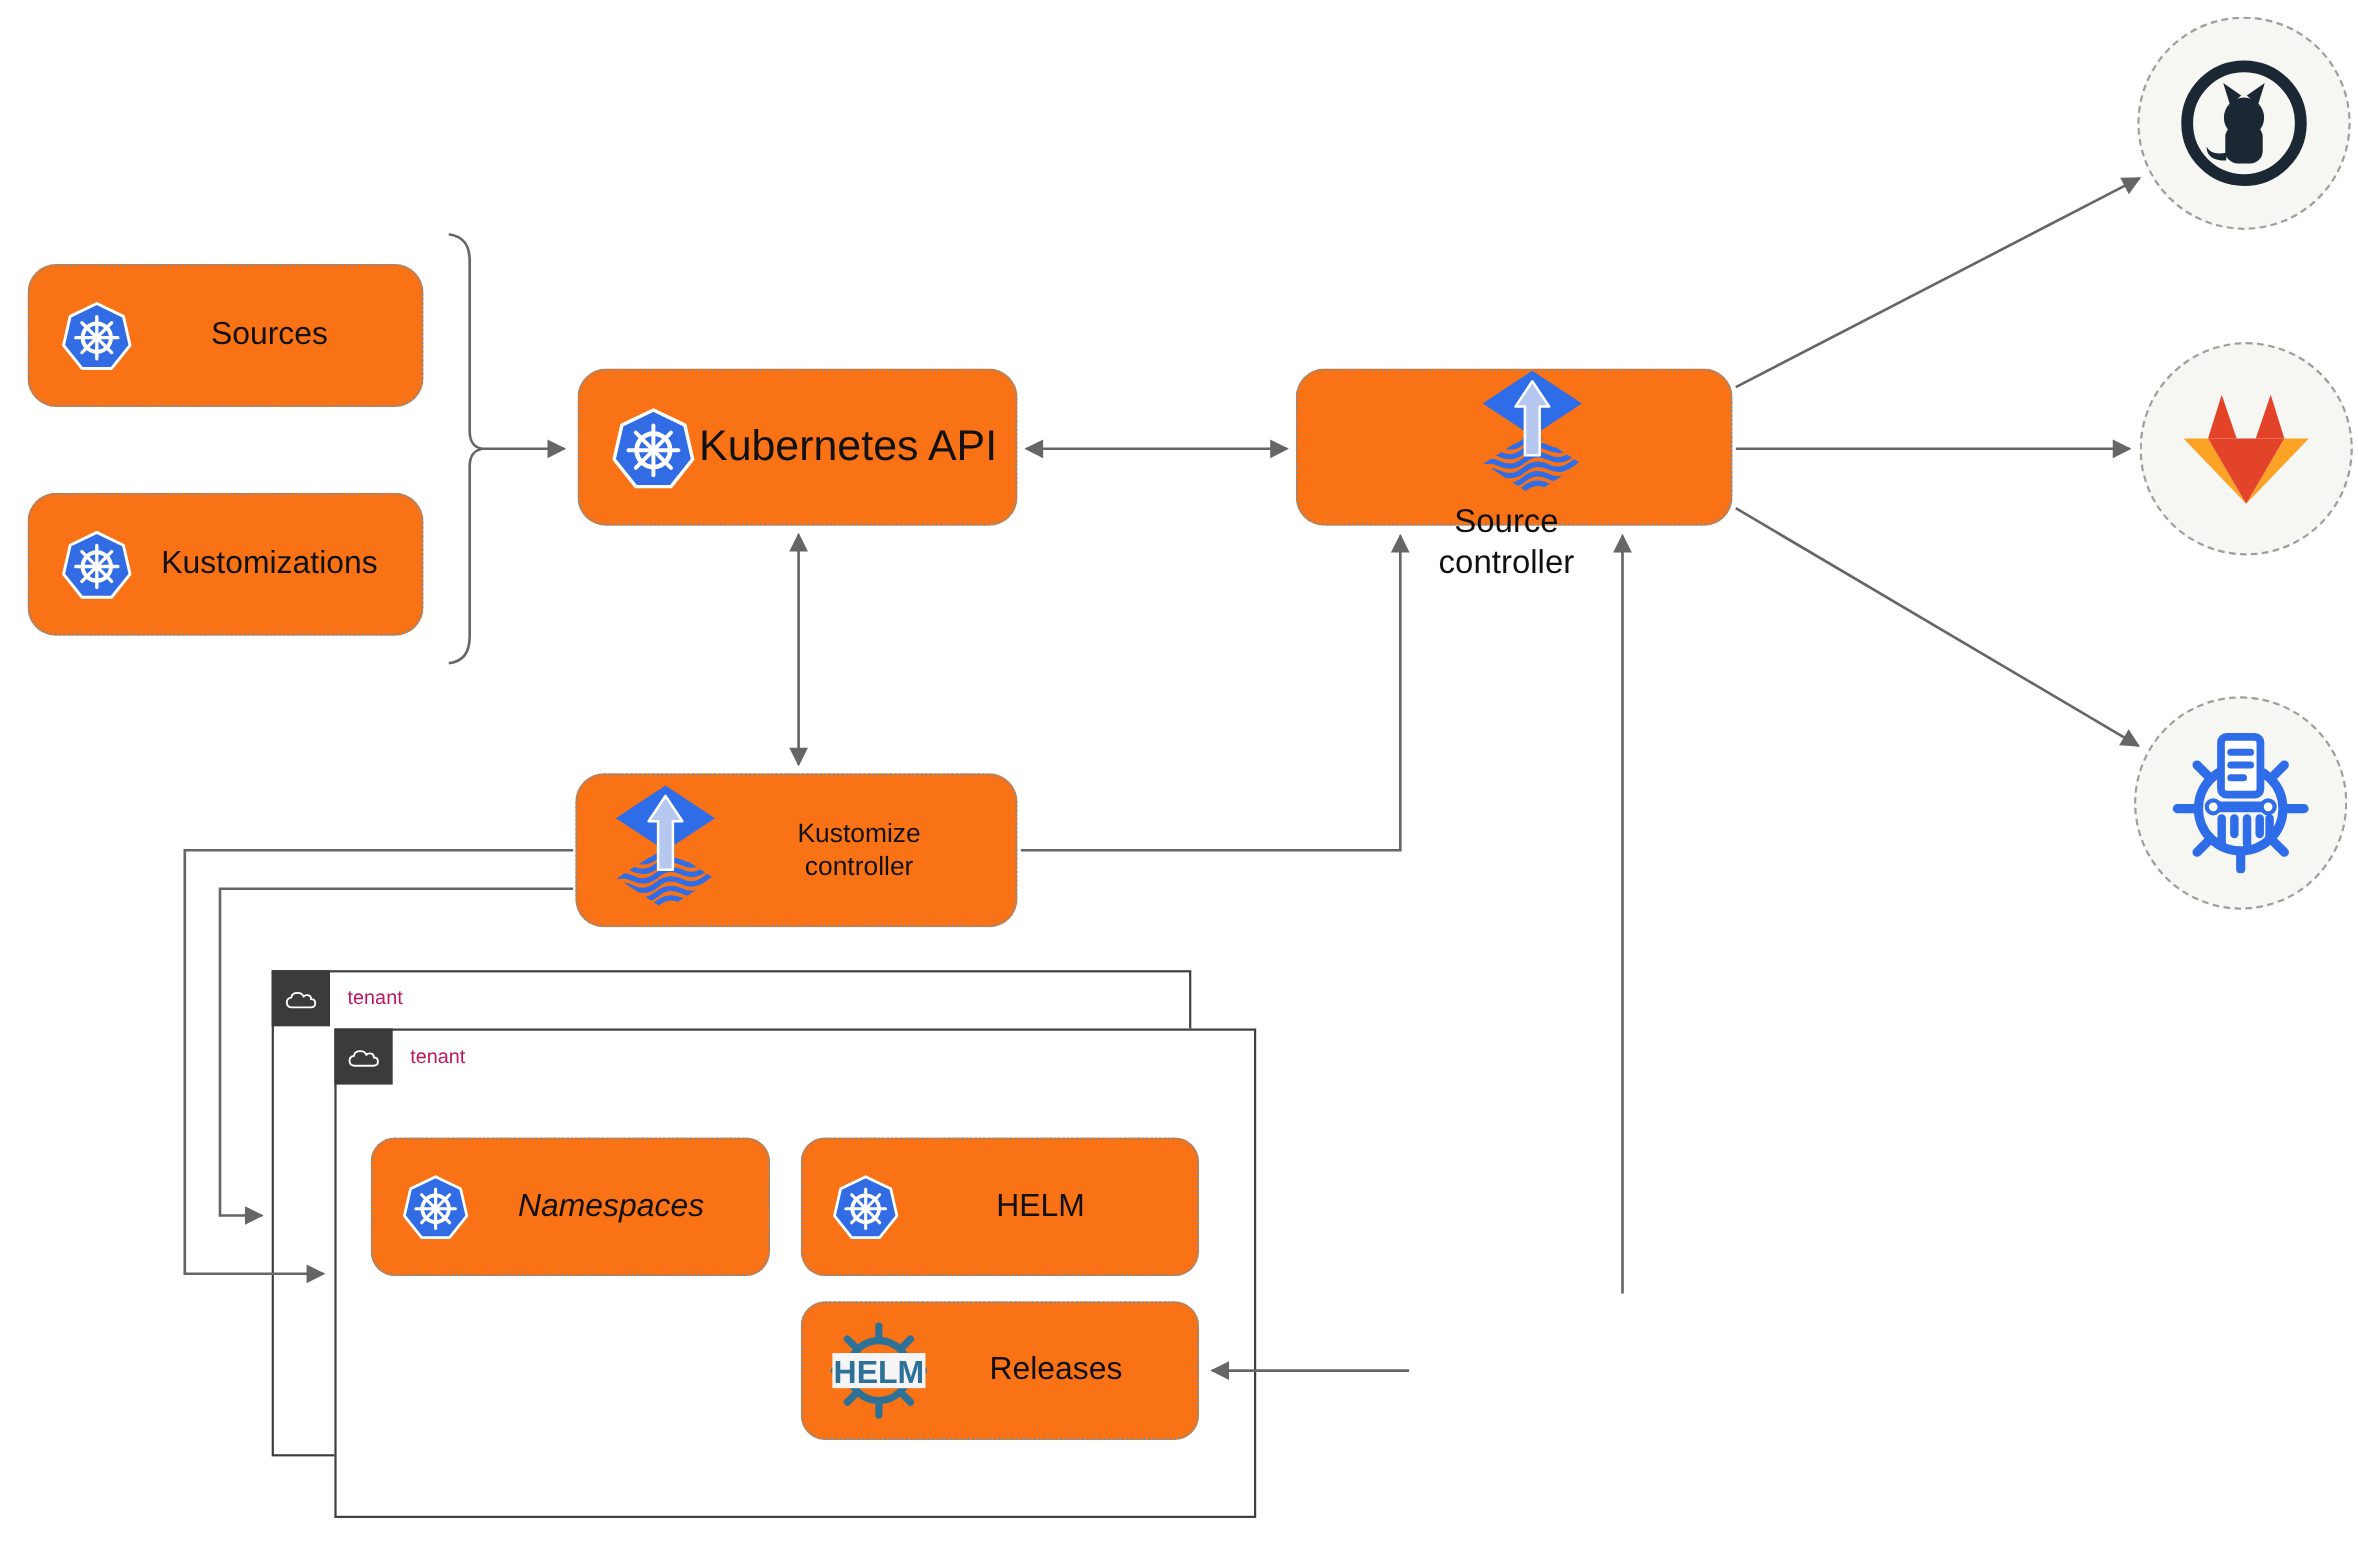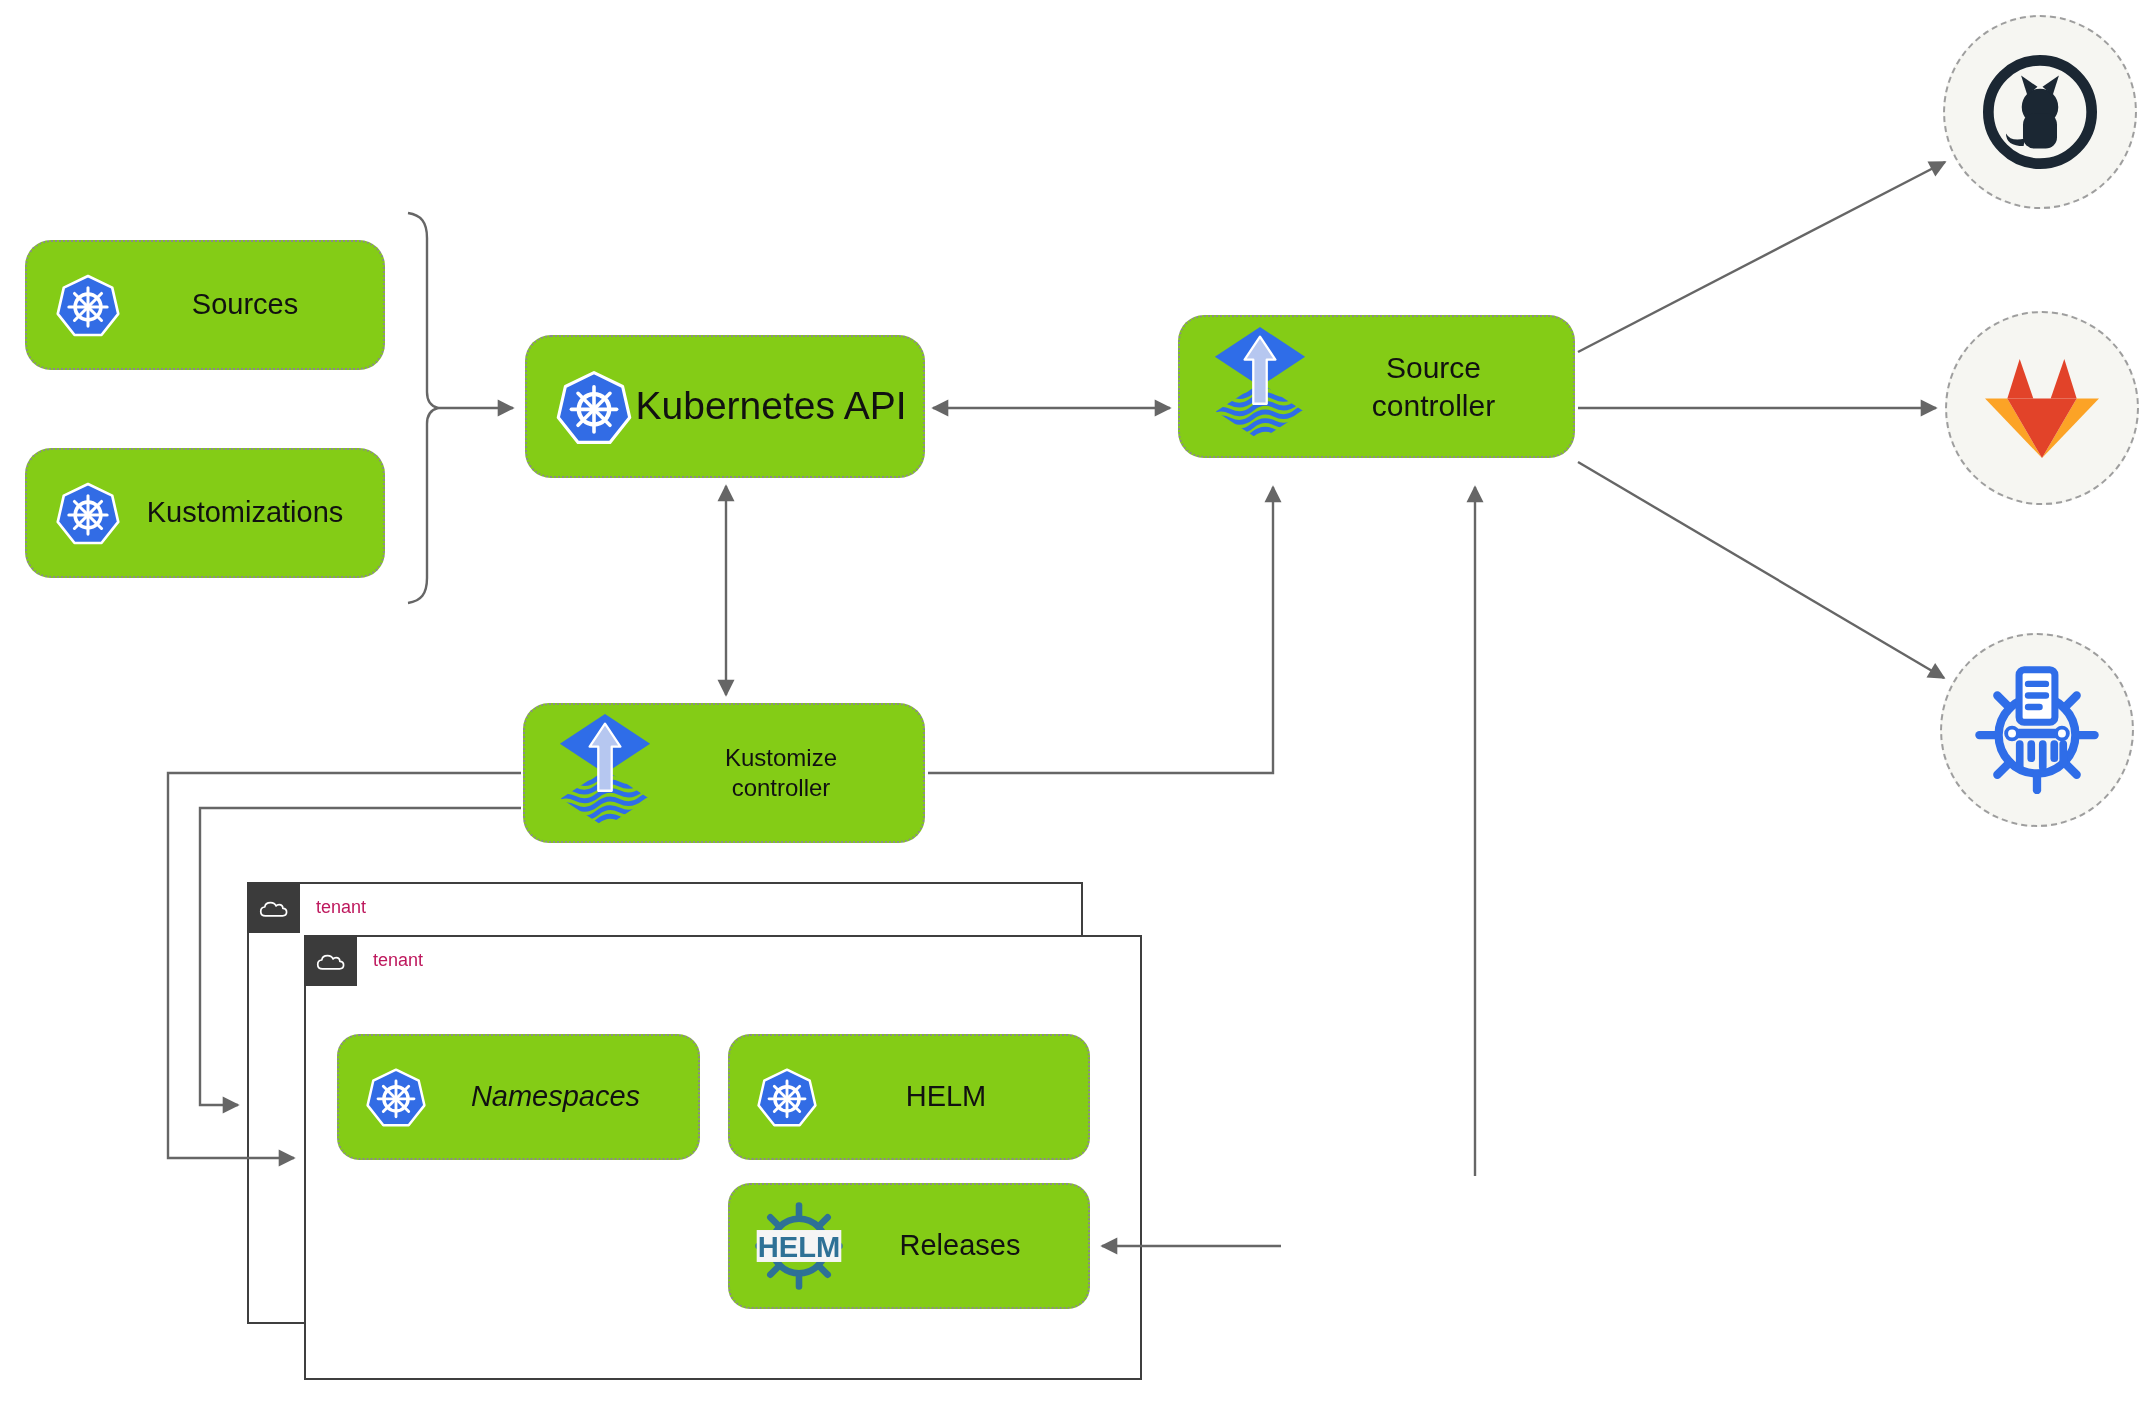--- a/index.html
+++ b/index.html
@@ -1,18 +1,18 @@
 <!DOCTYPE html>
 <html><head>
 <meta charset="utf-8">
 <style>
   html,body{margin:0;padding:0;background:#fff;}
   #canvas{position:relative;width:2144px;height:1407px;background:#fff;
           font-family:"Liberation Sans","DejaVu Sans",sans-serif;overflow:hidden;}
-  .node{position:absolute;background:#84cc16;border:2px dotted #8a8a8a;border-radius:26px;
+  .node{position:absolute;background:#f97316;border:2px dotted #8a8a8a;border-radius:26px;
         display:flex;align-items:center;box-sizing:border-box;z-index:5;}
   .node .icon{flex:0 0 auto;margin-left:28px;display:block;}
   .node .label{flex:1 1 auto;text-align:center;font-size:29px;color:#111;line-height:1.24;
                padding-right:14px;}
   .label .wrap{display:block;max-width:210px;margin:0 auto;}
   .circle{position:absolute;width:194px;height:194px;border:2px dashed #9e9e9e;border-radius:50%;
           background:#f6f6f2;display:flex;align-items:center;justify-content:center;
           box-sizing:border-box;z-index:5;}
   .tenant-box{position:absolute;background:#fff;border:2px solid #3f3f3f;box-sizing:border-box;}
   .tenant-tab{position:absolute;width:53px;height:51px;background:#3b3b3b;
@@ -141,21 +141,21 @@
     <div class="label">Kustomizations</div>
   </div>
 
   <div class="node" style="left:525px;top:335px;width:400px;height:143px;">
     <svg class="icon" width="78" height="78">
         <use href="#sym-k8s"></use>
       </svg>
     <div class="label" style="font-size:39px;">Kubernetes API</div>
   </div>
 
-  <div class="node" style="left:1178px;top:315px;width:397px;height:143px;">
+  <div class="node" style="left:1178px;top:335px;width:397px;height:143px;flex-direction:column;">
     <svg class="icon" width="96" height="119" style="margin-left:32px;">
         <use href="#sym-flux"></use>
       </svg>
     <div class="label" style="font-size:30px;">
       <span class="wrap">Source controller</span>
     </div>
   </div>
 
   <div class="node" style="left:523px;top:703px;width:402px;height:140px;">
     <svg class="icon" width="96" height="119" style="margin-left:32px;">

